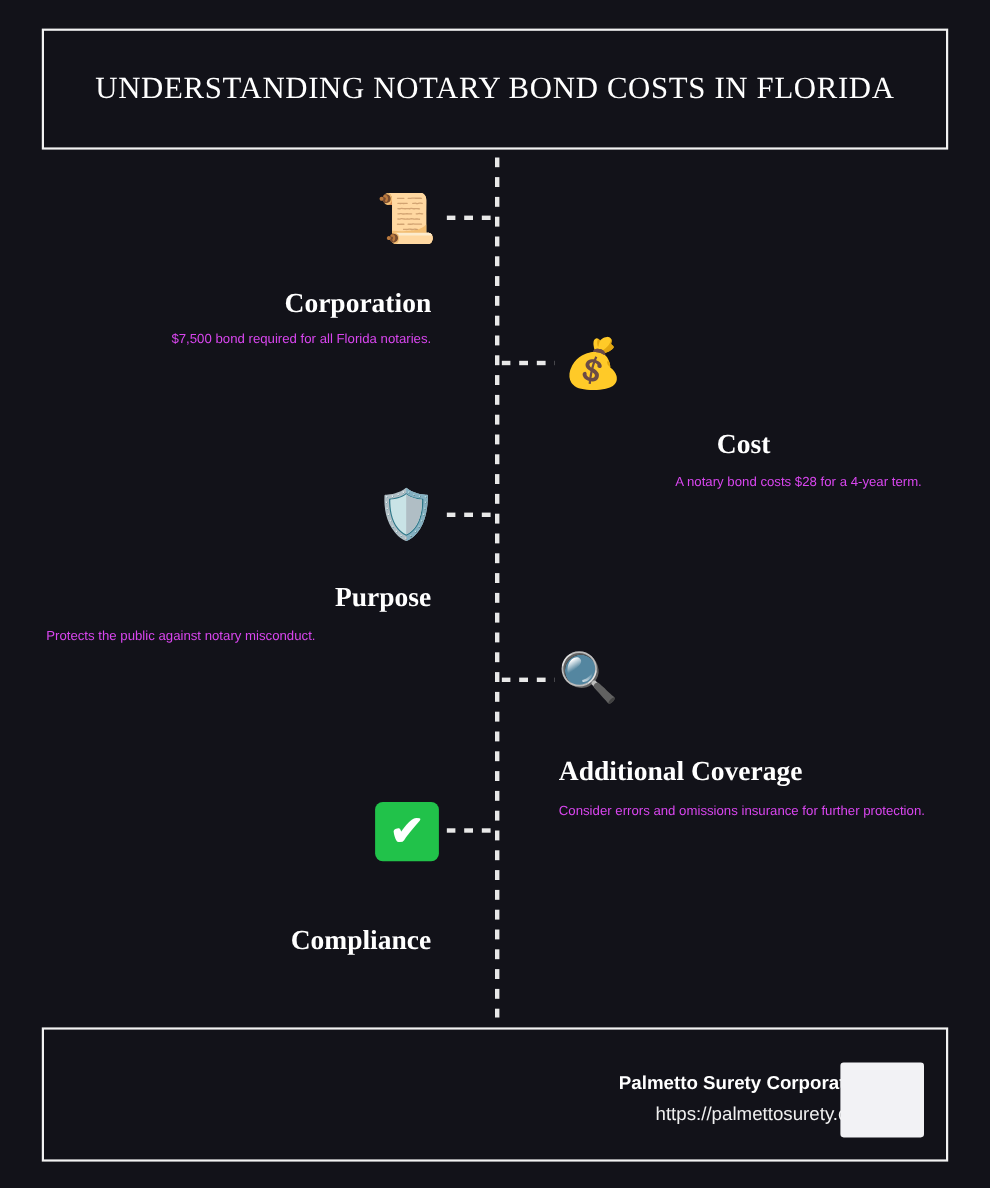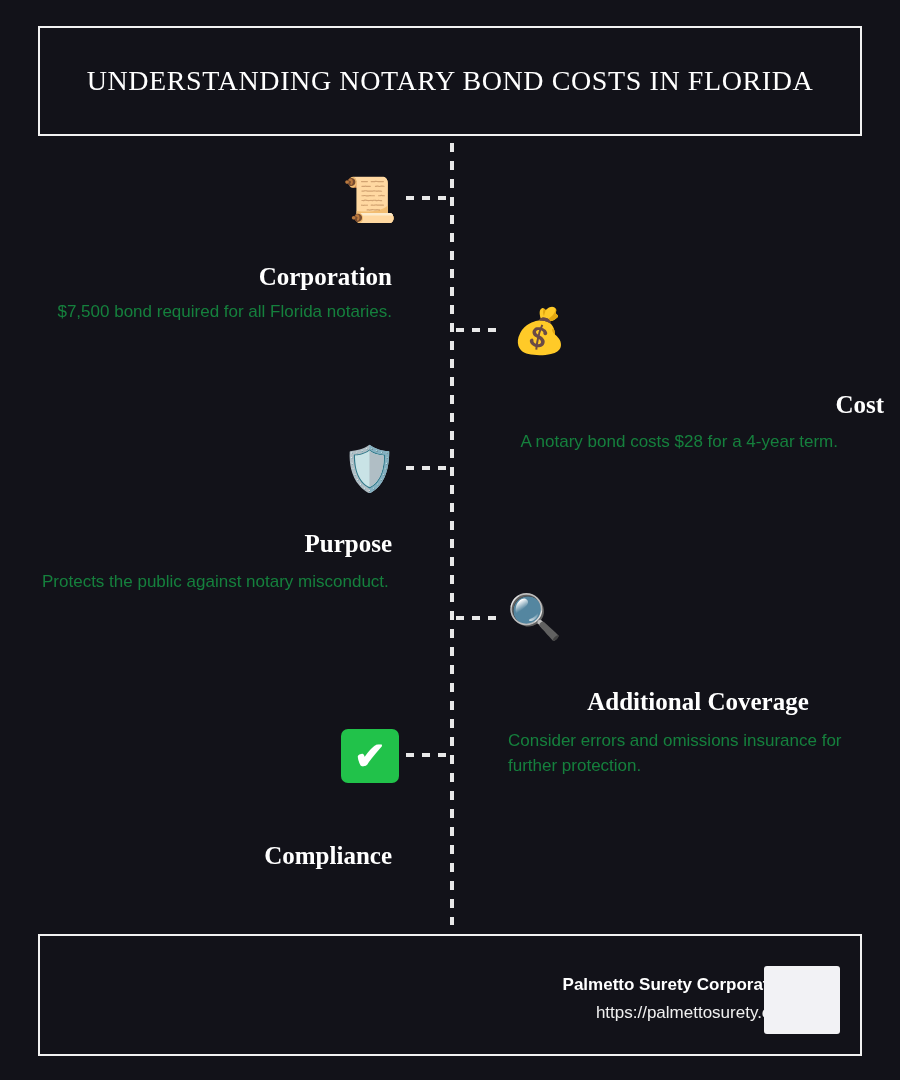--- a/index.html
+++ b/index.html
@@ -80,47 +80,47 @@
   }
   .node-title {
     position: absolute;
     font-family: "Liberation Serif", serif;
     color: #ffffff;
     font-size: 25px;
     font-weight: 700;
   }
   .node-desc {
     position: absolute;
-    color: #15803d;
-    font-size: 17px;
+    color: #d946ef;
+    font-size: 12px;
     line-height: 1.45;
   }
 
   
   .icon-1 { left: 339px; top: 172px; }
   .conn-1 { left: 406px; top: 196px; width: 44px; }
   .title-1 { right: 508px; top: 263px; width: 360px; text-align: right; }
   .desc-1 { right: 508px; top: 300px; width: 350px; text-align: right; }
 
   
   .icon-2 { left: 509px; top: 303px; }
   .conn-2 { left: 456px; top: 328px; width: 48px; }
-  .title-2 { left: 524px; top: 391px; width: 360px; text-align: right; }
+  .title-2 { left: 496px; top: 391px; width: 360px; text-align: center; }
   .desc-2 { left: 508px; top: 430px; width: 330px; text-align: right; }
 
   
   .icon-3 { left: 339px; top: 441px; }
   .conn-3 { left: 406px; top: 466px; width: 44px; }
   .title-3 { right: 508px; top: 530px; width: 360px; text-align: right; }
   .desc-3 { right: 508px; top: 570px; width: 350px; text-align: left; }
 
   
   .icon-4 { left: 504px; top: 589px; }
   .conn-4 { left: 456px; top: 616px; width: 48px; }
-  .title-4 { left: 508px; top: 688px; width: 380px; text-align: center; }
+  .title-4 { left: 508px; top: 688px; width: 380px; text-align: left; }
   .desc-4 { left: 508px; top: 729px; width: 340px; text-align: left; }
 
   
   .icon-5 { left: 339px; top: 728px; }
   .conn-5 { left: 406px; top: 753px; width: 44px; }
   .title-5 { right: 508px; top: 820px; width: 360px; text-align: right; margin-top: 22px; }
   .desc-5 { right: 508px; top: 860px; width: 350px; text-align: right; }
 
   .check-badge {
     display: flex;

